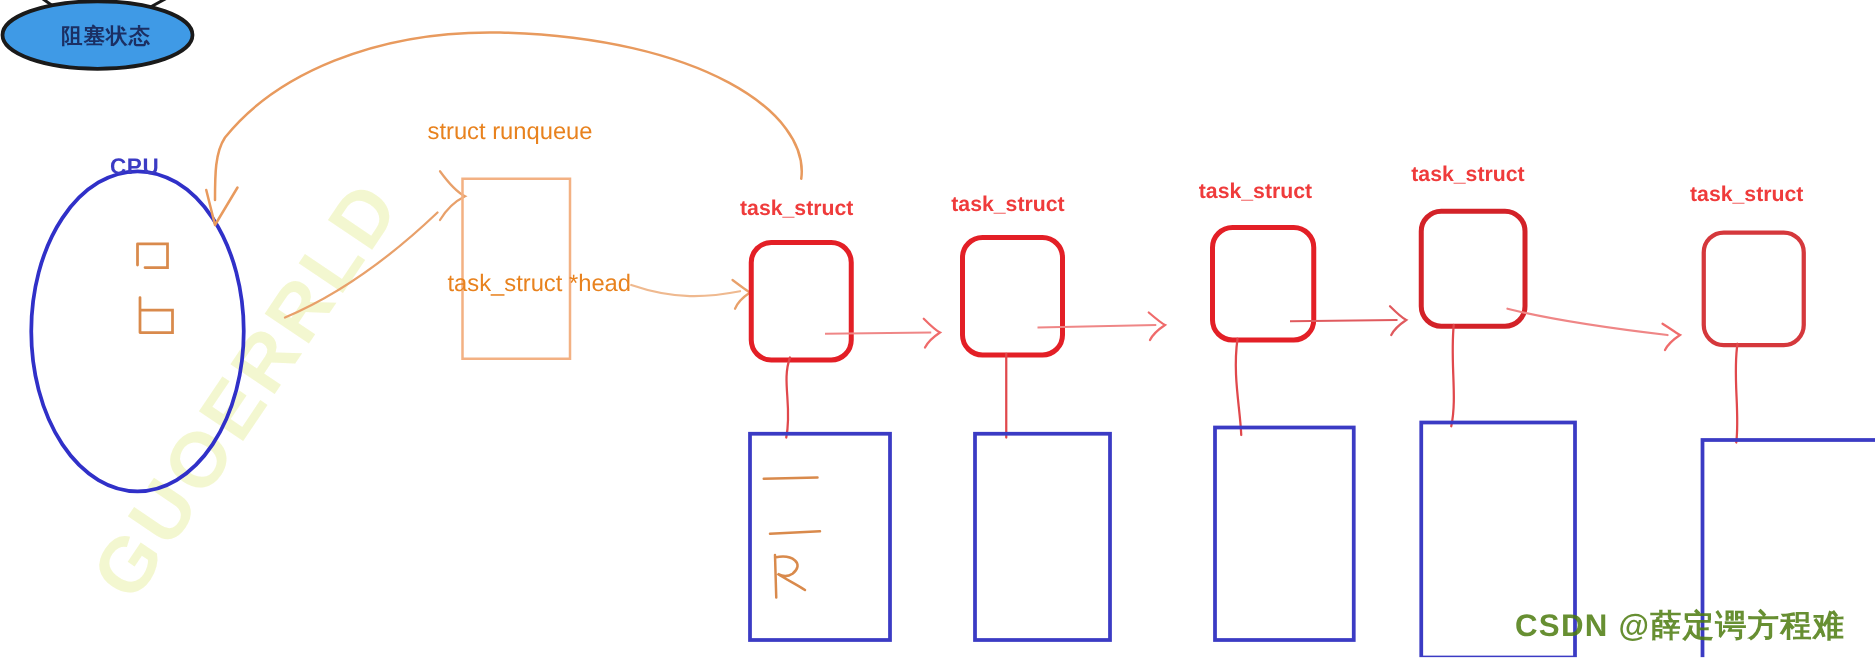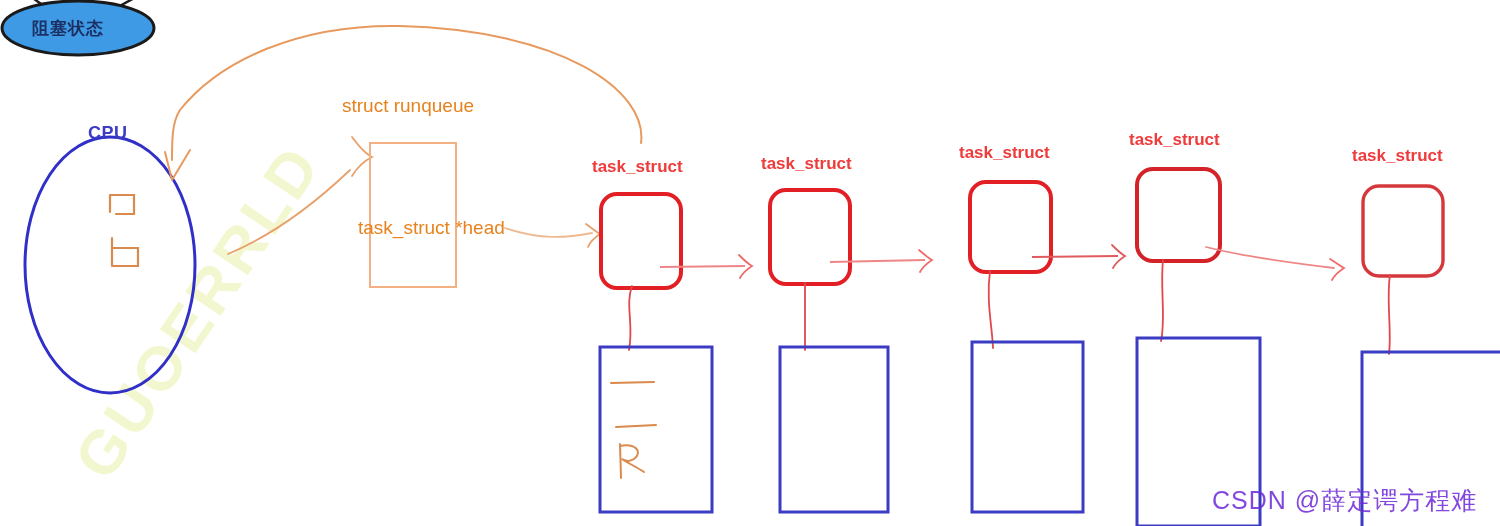--- a/index.html
+++ b/index.html
@@ -45,24 +45,25 @@
     color: #e8821e;
   }
   .lbl-red {
     font-size: 17px;
     font-weight: bold;
     color: #ef3b3b;
   }
   .watermark-csdn {
     position: absolute;
     font-size: 25px;
-    color: #6d28d9;
+    color: #4d7c0f;
     opacity: 0.85;
     white-space: nowrap;
     letter-spacing: 1px;
+    font-weight: bold;
   }
   .watermark-diag {
     position: absolute;
     font-size: 62px;
     font-weight: bold;
     color: #f2f6c8;
     opacity: 0.85;
     white-space: nowrap;
     transform: rotate(-56deg);
     transform-origin: left top;
@@ -152,21 +153,21 @@
       <path d="M 620 444 L 621 478 M 620 446 C 634 443 644 451 634 459 C 628 463 624 460 622 459 C 628 463 638 468 644 472" stroke="#d98a4c" stroke-width="2" fill="none" stroke-linecap="round"></path>
 
       <rect x="780" y="347" width="108" height="165" fill="none" stroke="#3b3bc4" stroke-width="3"></rect>
       <rect x="972" y="342" width="111" height="170" fill="none" stroke="#3b3bc4" stroke-width="3"></rect>
       <rect x="1137" y="338" width="123" height="188" fill="none" stroke="#3b3bc4" stroke-width="3"></rect>
       <rect x="1362" y="352" width="150" height="180" fill="none" stroke="#3b3bc4" stroke-width="3"></rect>
     </g>
 
   </svg>
 
-  <div class="lbl lbl-blocked" style="left:32px; top:20px;">阻塞状态</div>
+  <div class="lbl lbl-blocked" style="left:49px; top:20px;">阻塞状态</div>
 
   <div class="lbl lbl-cpu" style="left:88px; top:124px;text-align:right;">CPU</div>
 
   <div class="lbl lbl-orange" style="left:342px; top:96px;">struct runqueue</div>
 
   <div class="lbl lbl-orange" style="left:358px; top:218px;">task_struct *head</div>
 
   <div class="lbl lbl-red" style="left:592px; top:158px;">task_struct</div>
   <div class="lbl lbl-red" style="left:761px; top:155px;">task_struct</div>
   <div class="lbl lbl-red" style="left:959px; top:144px;">task_struct</div>

